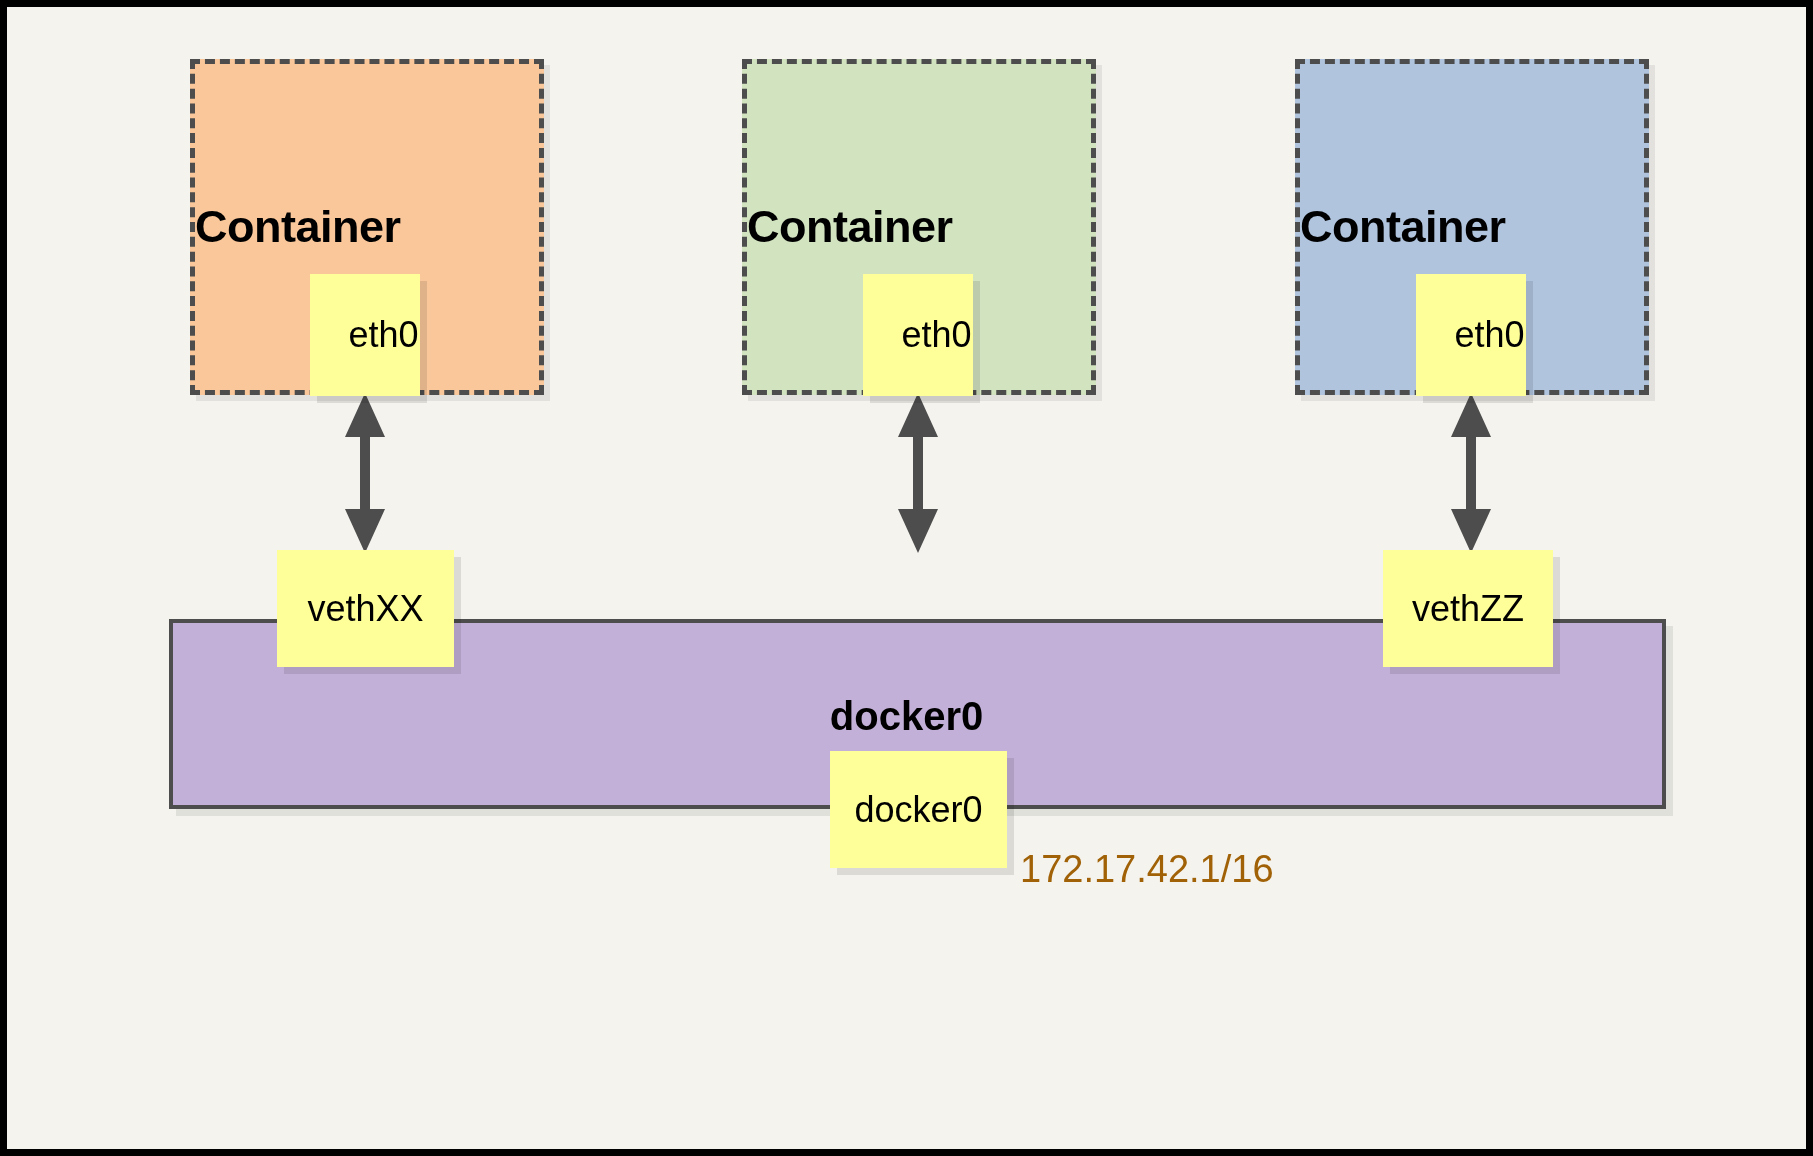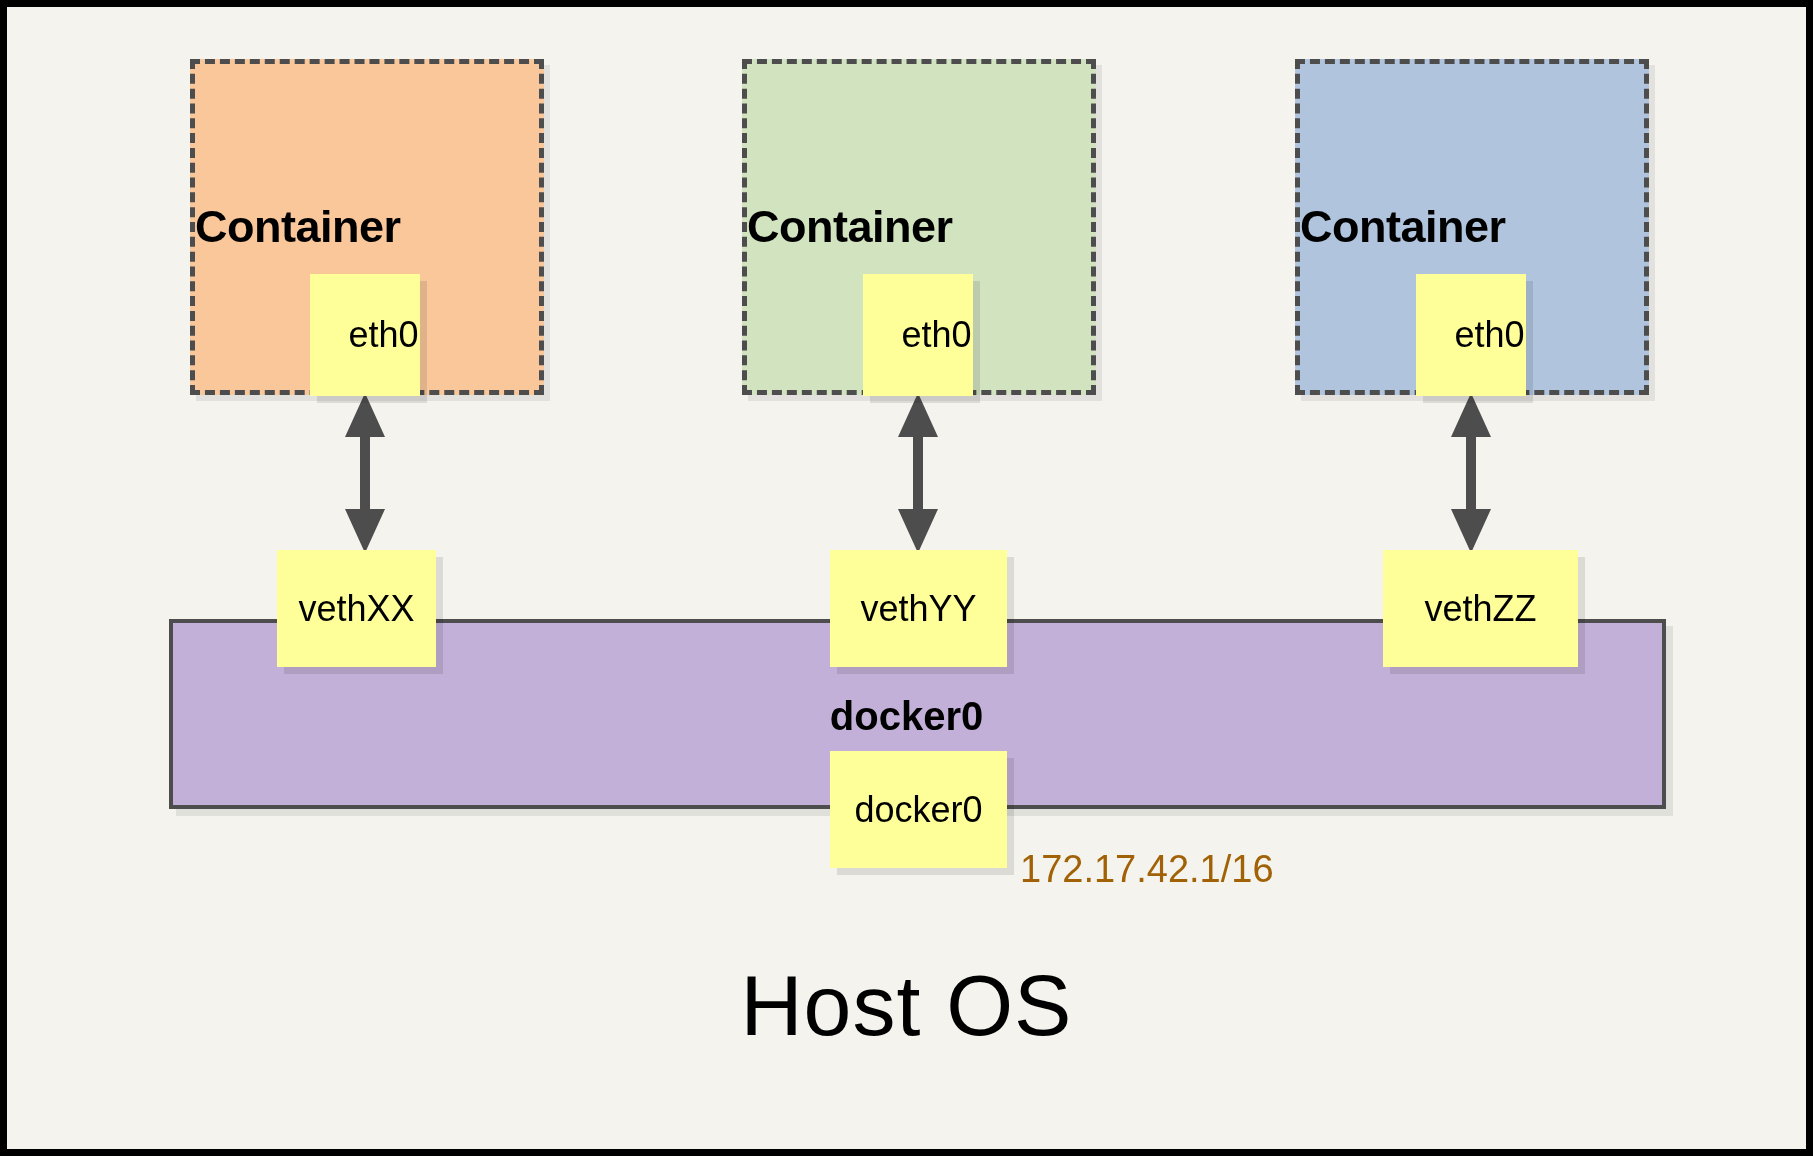--- a/index.html
+++ b/index.html
@@ -139,25 +139,23 @@
   <svg class="arrow" style="left:1436px; top:386px; width:56px; height:160px;" viewBox="0 0 56 160" xmlns="http://www.w3.org/2000/svg">
     <polygon points="28,0 48,44 8,44" fill="#4d4d4d"></polygon>
     <rect x="23" y="40" width="10" height="80" fill="#4d4d4d"></rect>
     <polygon points="28,160 48,116 8,116" fill="#4d4d4d"></polygon>
   </svg>
 
   <div id="docker0-bar" style="left:162px; top:612px; width:1497px; height:190px;">
   </div>
   <div id="docker0-bar-label" style="top:689px;">docker0</div>
 
-  <div class="iface" style="left:270px; top:543px; width:159px; height:117px;">vethXX</div>
+  <div class="iface" style="left:270px; top:543px; width:177px; height:117px;">vethXX</div>
 
-  <div class="iface" style="left:823px; top:543px; width:177px; height:117px;">vethYY</div>
 
-  <div class="iface" style="left:1376px; top:543px; width:195px; height:117px;">vethZZ</div>
+  <div class="iface" style="left:1376px; top:543px; width:170px; height:117px;">vethZZ</div>
 
   <div class="iface" style="left:823px; top:744px; width:177px; height:117px;">docker0</div>
 
   <div id="ip-text" style="left:1013px; top:843px;">172.17.42.1/16</div>
 
-  <div id="host-os-label" style="top:955px;">Host OS</div>
 
 </div>
 
 </body></html>

